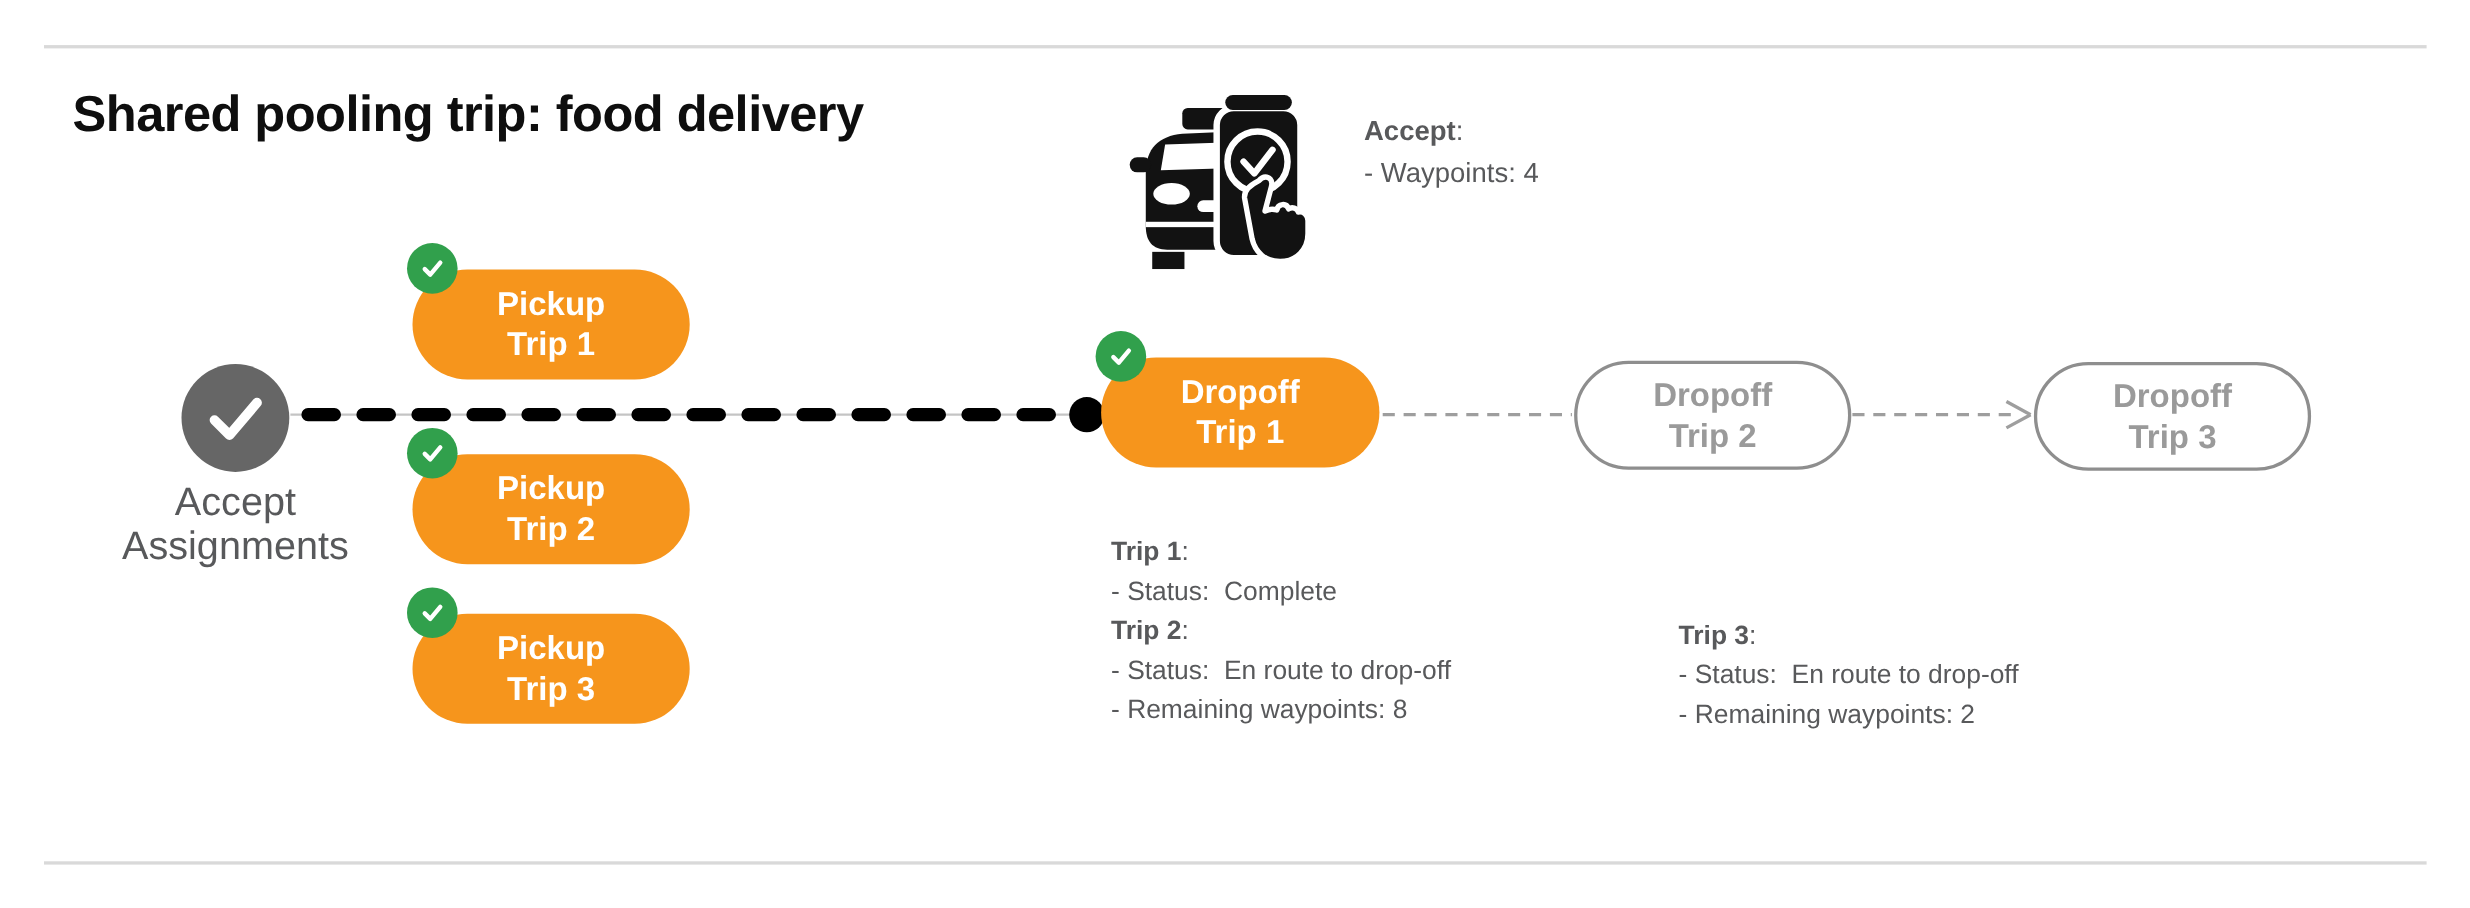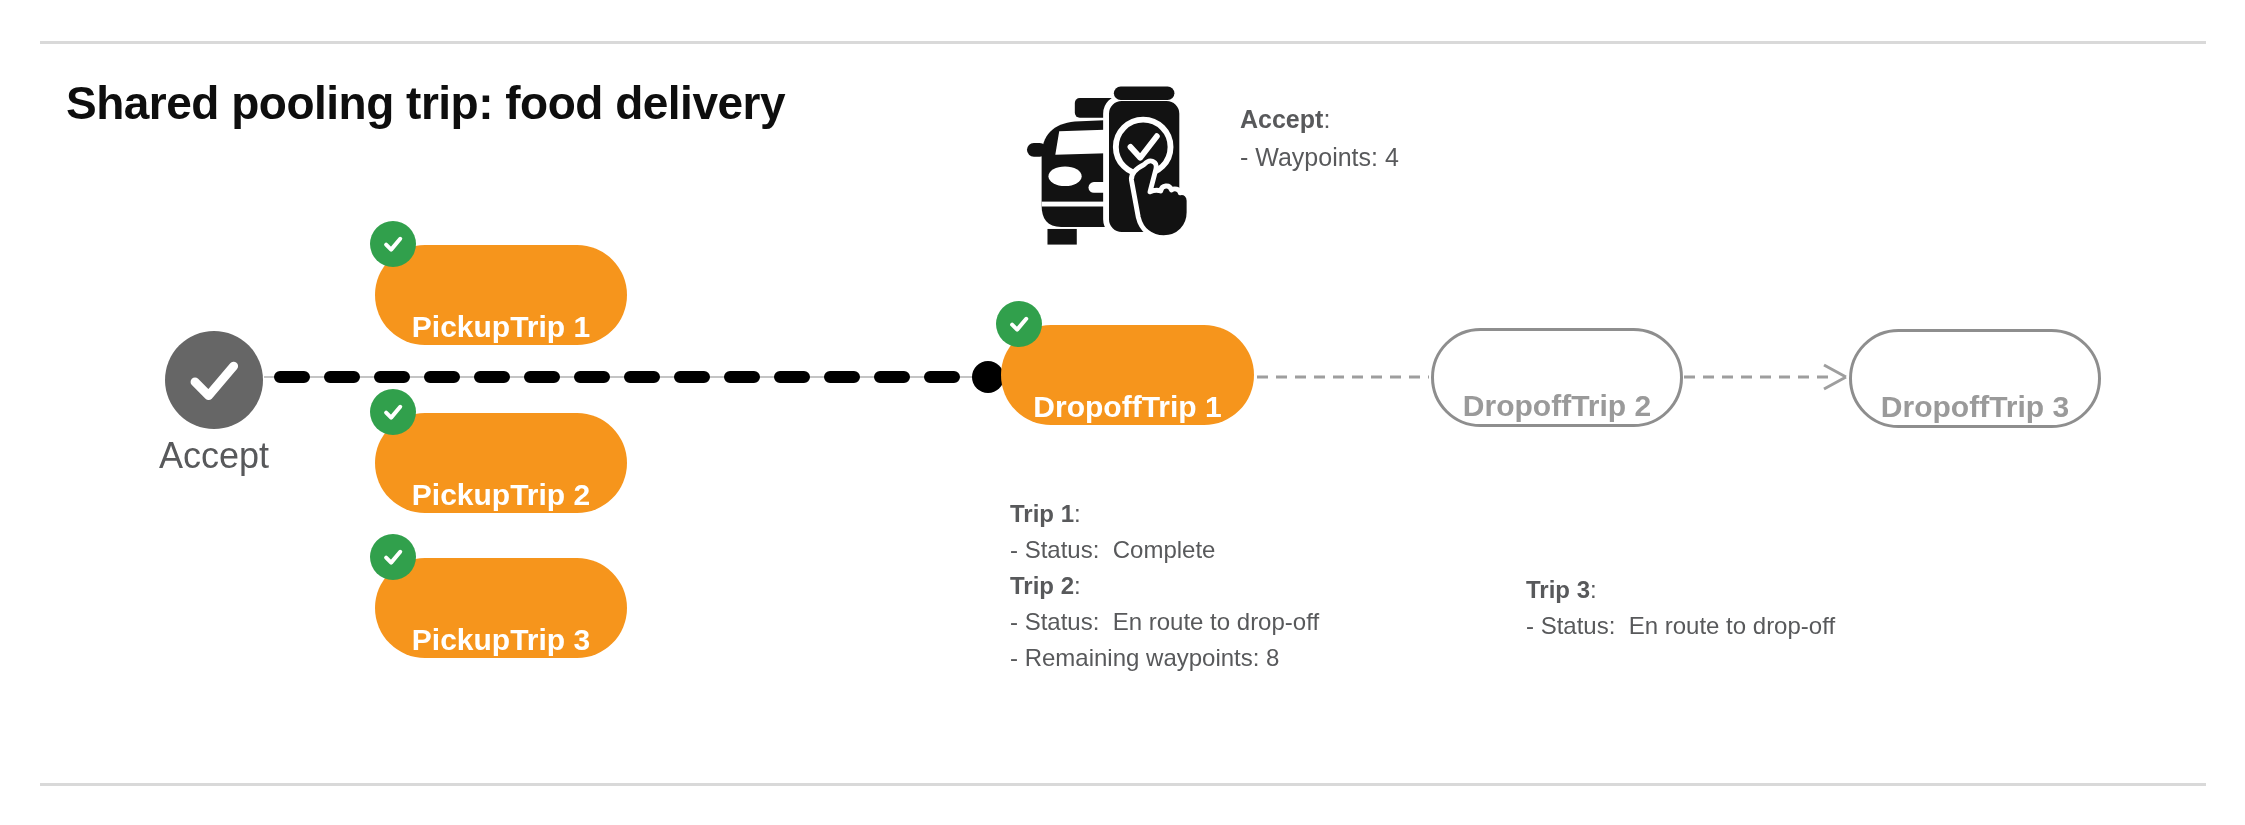--- a/index.html
+++ b/index.html
@@ -13,37 +13,37 @@
   .title{position:absolute;left:66px;top:76px;margin:0;font-size:46px;font-weight:700;
          color:#0E0E0E;letter-spacing:-0.5px;white-space:nowrap;}
 
   .connectors{position:absolute;left:0;top:0;z-index:1;}
 
   .vehicle-icon{position:absolute;left:1026px;top:84px;width:166px;height:162px;z-index:2;}
   .vehicle-info{position:absolute;left:1240px;top:100px;font-size:25px;line-height:38px;
                 color:var(--text_gray,#58595B);z-index:2;}
   .vehicle-name b{font-weight:700;}
 
-  .node{position:absolute;z-index:2;display:flex;align-items:flex-end;
+  .node{position:absolute;z-index:2;display:flex;flex-direction:column;align-items:center;
         justify-content:center;border-radius:52px;font-weight:700;font-size:30px;line-height:37px;
         text-align:center;}
   .pill-orange{background:var(--orange,#F6951C);color:#fff;}
   .pill-outline{background:#fff;border:3px solid var(--outline_gray,#8E8E8E);color:var(--dropoff_text_gray,#9A9A9A);}
 
   .badge{position:absolute;left:-5px;top:-24px;width:46px;height:46px;border-radius:50%;
          background:var(--green,#31A04C);display:flex;align-items:center;justify-content:center;}
   .badge svg{width:30px;height:30px;}
 
   .accept-circle{position:absolute;left:165px;top:331px;width:98px;height:98px;border-radius:50%;
                  background:var(--node_gray,#666666);display:flex;align-items:center;justify-content:center;z-index:2;}
   .accept-circle svg{width:76px;height:76px;}
   .accept-label{position:absolute;left:64px;top:436px;width:300px;text-align:center;
                 font-size:36px;line-height:40px;color:var(--text_gray,#58595B);z-index:2;}
 
-  .status-block{position:absolute;font-size:24px;line-height:36px;color:var(--text_gray,#55565A);z-index:2;margin-top:12px;}
+  .status-block{position:absolute;font-size:24px;line-height:36px;color:var(--text_gray,#55565A);z-index:2;}
   .s-name{font-weight:400;}
   .s-name b{font-weight:700;}
   .s-line{white-space:pre;}
 </style>
 </head>
 <body>
 
 <div class="canvas">
 
   <div class="divider top"></div>
@@ -92,20 +92,21 @@
     <div>- Waypoints: 4</div>
   </div>
 
   <div class="accept-circle">
     <svg viewBox="0 0 24 24">
       <path d="M6 12.6 L10.3 16.9 L18.2 7.6" fill="none" stroke="#fff" stroke-width="2.8" stroke-linecap="round" stroke-linejoin="round"></path>
     </svg>
   </div>
   <div class="accept-label">
     <div>Accept</div>
+    <div>Assignments</div>
   </div>
 
   <div class="node pill-orange" style="left:375px;top:245px;width:252px;height:100px;">
     <span class="badge">
       <svg viewBox="0 0 24 24">
           <path d="M6.5 12.5 L10.5 16.5 L17.8 7.8" fill="none" stroke="#fff" stroke-width="3.2" stroke-linecap="round" stroke-linejoin="round"></path>
         </svg>
     </span>
     <span>Pickup</span>
     <span>Trip 1</span>
@@ -155,15 +156,16 @@
     <div class="s-name"><b>Trip 1</b><span>:</span></div>
     <div class="s-line">- Status:  Complete</div>
     <div class="s-name"><b>Trip 2</b><span>:</span></div>
     <div class="s-line">- Status:  En route to drop-off</div>
     <div class="s-line">- Remaining waypoints: 8</div>
   </div>
 
   <div class="status-block" style="left:1526px;top:560px;">
     <div class="s-name"><b>Trip 3</b><span>:</span></div>
     <div class="s-line">- Status:  En route to drop-off</div>
+    <div class="s-line">- Remaining waypoints: 2</div>
   </div>
 
 </div>
 
 </body></html>

